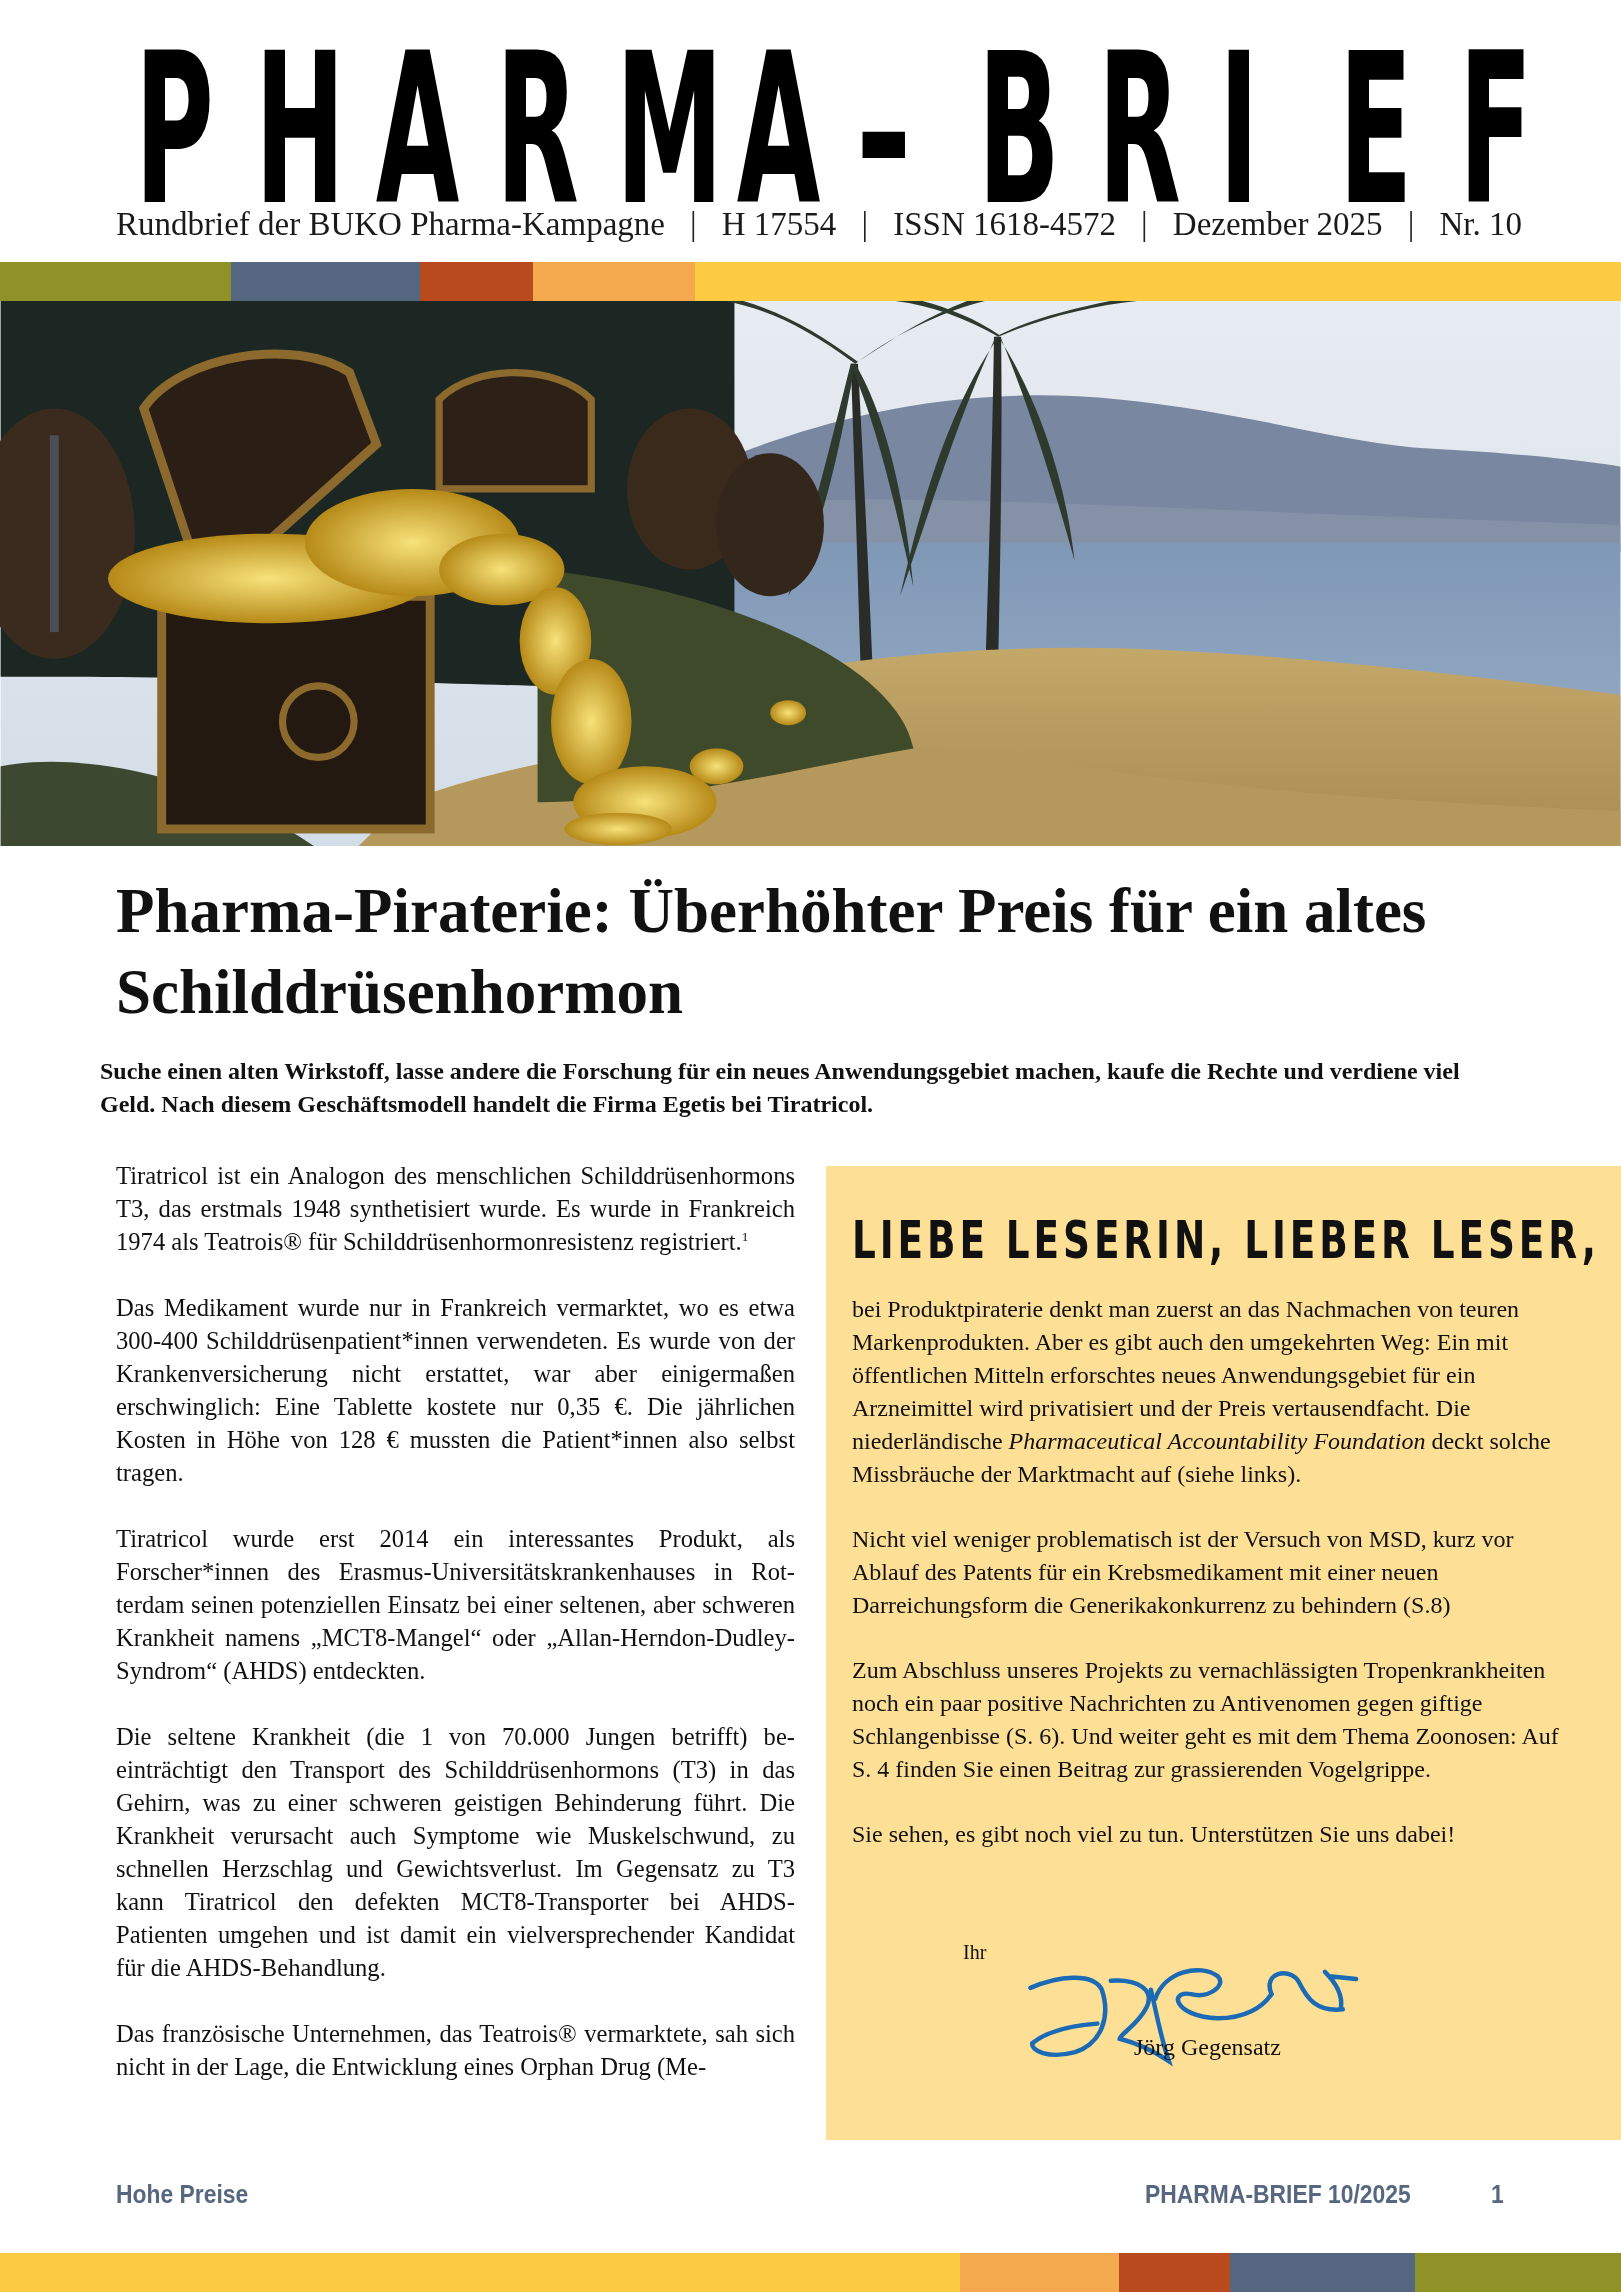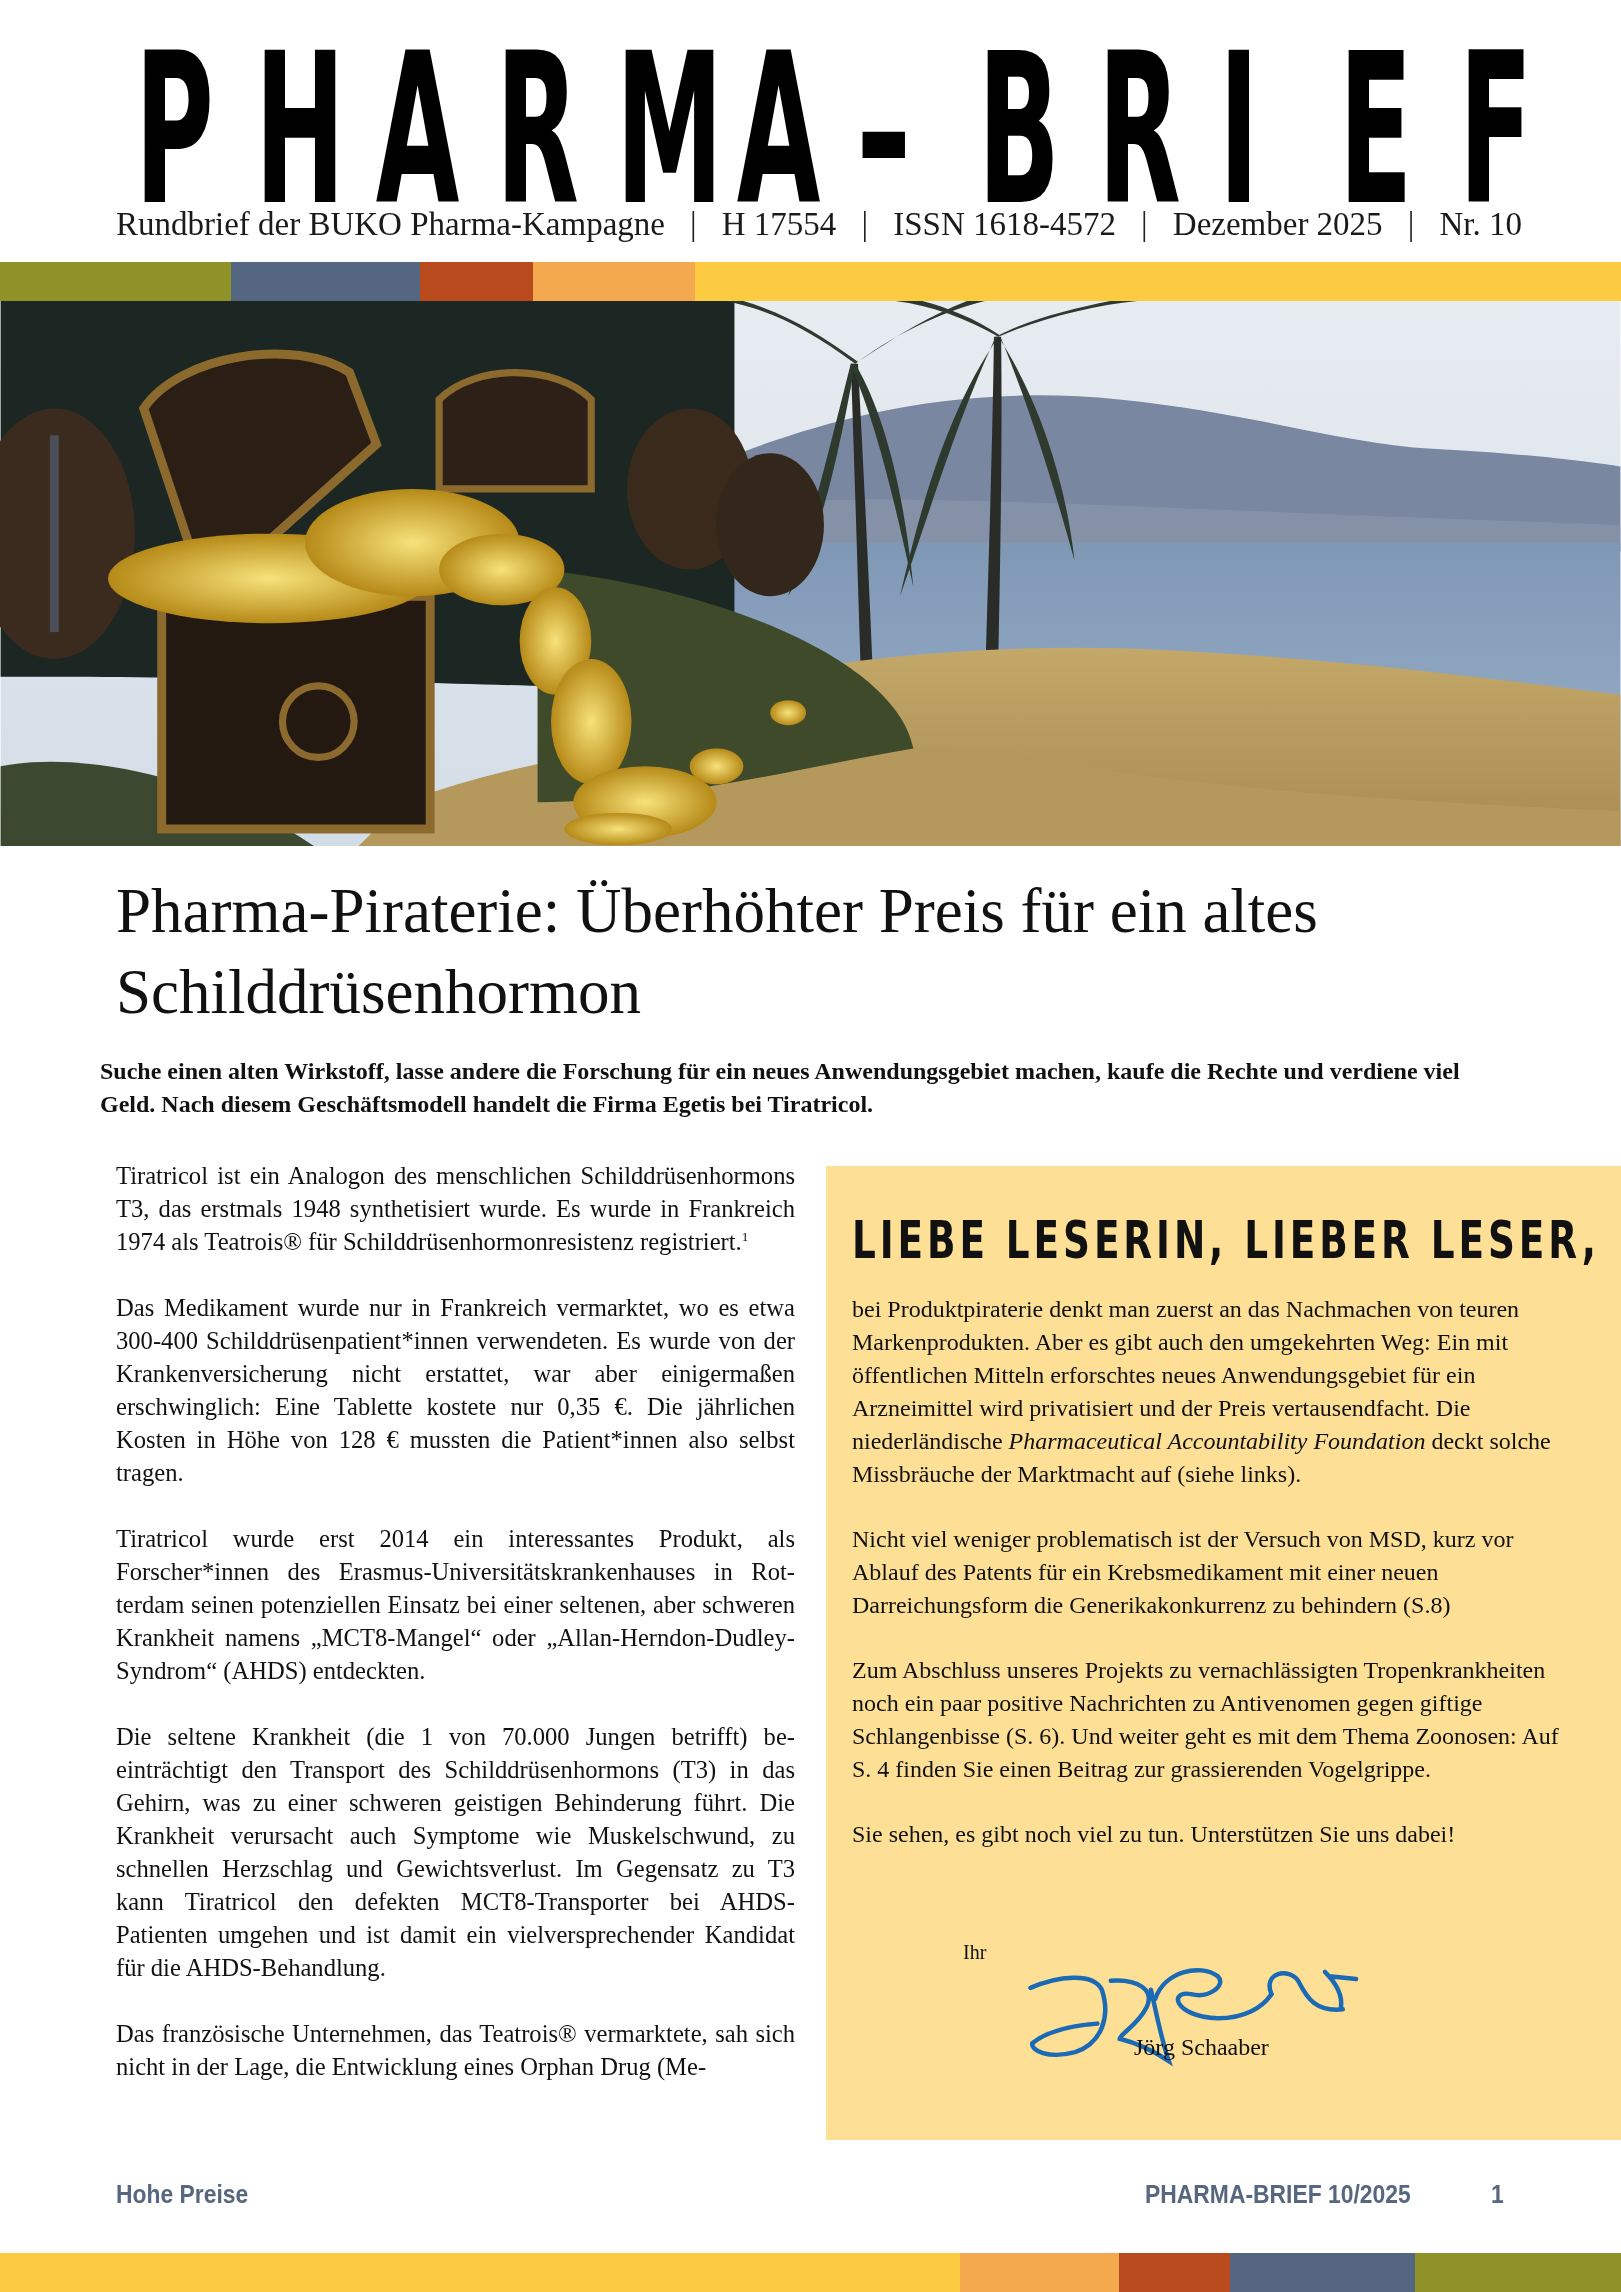--- a/index.html
+++ b/index.html
@@ -31,21 +31,21 @@
   .bar-top { top: 262px; }
   .bar-bottom { top: 2253px; }
 
   
   .hero { position: absolute; left: 0; top: 301px; width: 1621px; height: 545px; overflow: hidden; }
   .hero svg { display: block; }
 
   
   .headline {
     position: absolute; left: 116px; top: 871px; width: 1397px;
-    font-size: 63px; line-height: 81px; font-weight: normal; color: #111;
+    font-size: 63px; line-height: 81px; font-weight: bold; color: #111;
   }
   .lead {
     position: absolute; left: 100px; top: 1055px; width: 1397px;
     font-size: 24px; line-height: 33px; font-weight: bold; color: #111;
   }
 
   
   .col-left {
     position: absolute; left: 116px; top: 1159px; width: 679px;
     font-size: 24.6px; line-height: 33px; text-align: justify; hyphens: manual;
@@ -222,21 +222,21 @@
   <div class="ed-ihr">Ihr</div>
   <svg class="ed-sig" viewBox="0 0 420 130">
     <g fill="none" stroke="#1A6AB5" stroke-width="5" stroke-linecap="round">
       <path d="M20 38 C 50 25, 90 20, 100 40 C 110 70, 100 100, 70 110 C 40 118, 20 108, 22 100 C 40 85, 70 80, 95 78"></path>
       <path d="M110 30 C 140 28, 160 40, 150 60 C 140 80, 120 90, 120 95 C 140 100, 160 110, 175 120 C 165 90, 160 60, 155 40"></path>
       <path d="M160 50 C 170 20, 210 10, 230 25 C 240 35, 220 50, 200 45 C 175 40, 180 70, 230 72 C 260 72, 280 60, 290 45"></path>
       <path d="M290 45 C 280 20, 310 15, 320 30 C 330 50, 340 65, 370 62"></path>
       <path d="M350 20 C 360 30, 370 45, 368 60 M 355 25 L 385 28"></path>
     </g>
   </svg>
-  <div class="ed-name">Jörg Schaaber</div>
+  <div class="ed-name">Jörg Gegensatz</div>
 </aside>
 
 <div class="footer-left">Hohe Preise</div>
 <div class="footer-right">PHARMA-BRIEF 10/2025</div>
 <div class="footer-page">1</div>
 
 <div class="colorbar bar-bottom">
   <div style="width:960px;background:#FDCB42"></div>
   <div style="width:159px;background:#F4A94E"></div>
   <div style="width:111px;background:#B84A1E"></div>

